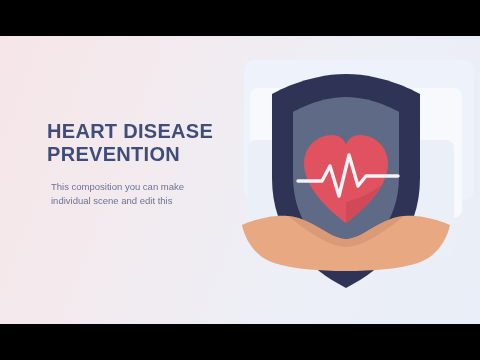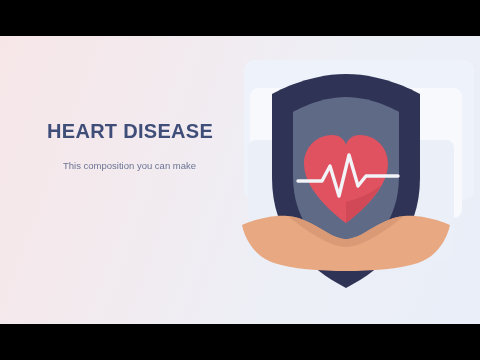--- a/index.html
+++ b/index.html
@@ -86,21 +86,21 @@
     font-weight: bold;
     letter-spacing: 0.3px;
     line-height: 1.14;
     margin: 0 0 14px 0;
   }
   #title .line { display: block; }
   #body {
     color: #6a7493;
     font-size: 9.5px;
     line-height: 1.55;
-    margin: 16px;
+    margin: 4px;
   }
   #body .line { display: block; }
 
   
   #art {
     position: absolute;
     left: 232px;
     top: 14px;
     width: 228px;
     height: 262px;
@@ -118,23 +118,25 @@
 
   <div id="frame">
 
     <div class="paper paper-a"></div>
     <div class="paper paper-b"></div>
     <div class="paper paper-c"></div>
 
     <div id="textblock">
       <h1 id="title">
         <span class="line">HEART DISEASE</span>
+        <span class="line">PREVENTION</span>
       </h1>
       <p id="body">
         <span class="line">This composition you can make</span>
+        <span class="line">individual scene and edit this</span>
       </p>
     </div>
 
     <div id="art">
       <svg width="228" height="262" viewBox="0 0 228 262" xmlns="http://www.w3.org/2000/svg">
 
         <g>
           <path d="M40 44 C40 44 74 24 114 24 C154 24 188 44 188 44 L188 128 C188 186 152 218 114 238 C76 218 40 186 40 128 Z" fill="#2f3356"></path>
 
           <path d="M61 62 C61 62 86 47 114 47 C142 47 167 62 167 62 L167 126 C167 172 141 196 114 212 C87 196 61 172 61 126 Z" fill="#5f6a86"></path>

